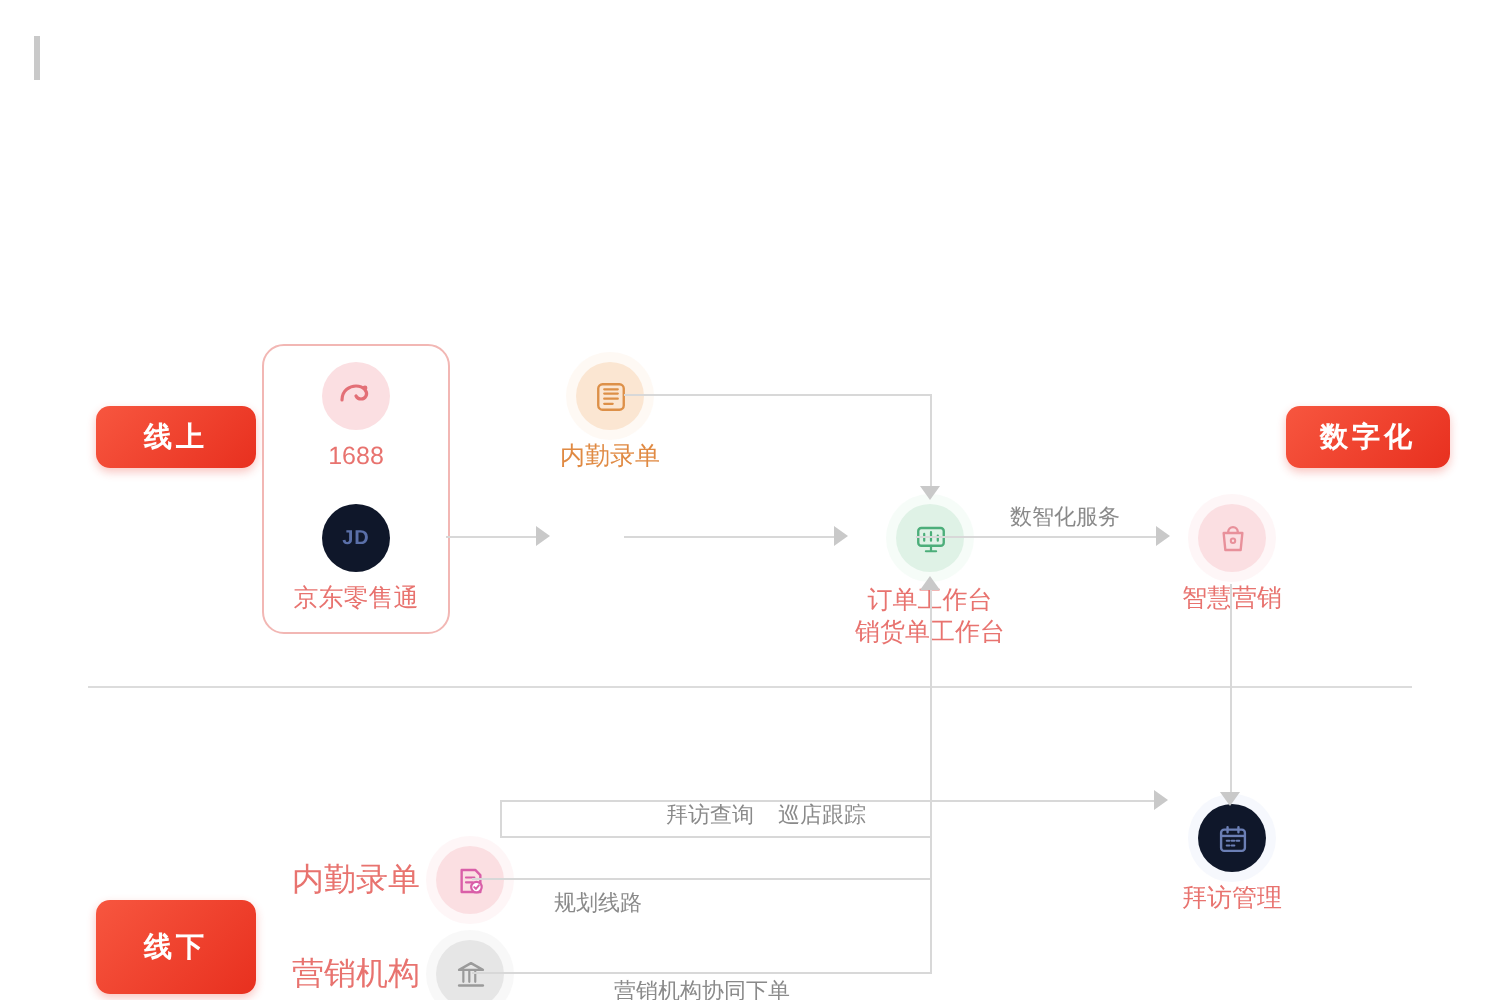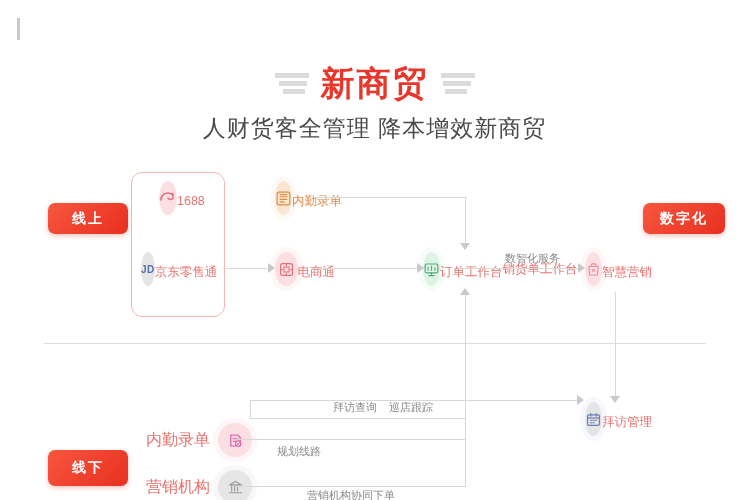--- a/index.html
+++ b/index.html
@@ -39,48 +39,48 @@
   
   .badge{
     position:absolute;
     border-radius:7px;
     color:#fff;font-size:14px;font-weight:bold;letter-spacing:2px;
     display:flex;align-items:center;justify-content:center;
     background:linear-gradient(135deg,#f7563f 0%,#e8301f 100%);
     box-shadow:0 2px 5px rgba(232,48,31,.28);
   }
   #badge-online{left:48px;top:203px;width:80px;height:31px;}
-  #badge-offline{left:48px;top:450px;width:80px;height:36px;}
+  #badge-offline{left:48px;top:450px;width:80px;height:47px;}
   #badge-digital{left:643px;top:203px;width:82px;height:31px;}
 
   
   .group-box{
     position:absolute;left:131px;top:172px;width:92px;height:143px;
     border:1px solid #f2b7b4;border-radius:11px;background:#fff;
   }
 
   
-  .node{position:absolute;display:flex;flex-direction:row;align-items:center;}
+  .node{position:absolute;display:flex;flex-direction:column;align-items:center;}
   .glow{
     width:34px;height:34px;border-radius:50%;
     display:flex;align-items:center;justify-content:center;
     position:relative;
   }
   .glow::after{
     content:"";position:absolute;left:-5px;top:-5px;right:-5px;bottom:-5px;
     border-radius:50%;opacity:.5;z-index:-1;
   }
   .node .nlabel{
     margin-top:6px;font-size:12.5px;line-height:15px;white-space:nowrap;text-align:center;
   }
   .nlabel.two{line-height:16px;}
 
   .g-pink{background:#fbdfe2;}
   .g-pink::after{background:#fdeef0;}
-  .g-blue{background:#e5e5e5;}
+  .g-blue{background:#0f172a;}
   .g-blue::after{background:#eef2fb;}
   .g-orange{background:#fbe6d2;}
   .g-orange::after{background:#fdf3e9;}
   .g-green{background:#dff2e6;}
   .g-green::after{background:#eefaf2;}
   .g-gray{background:#e6e6e6;}
   .g-gray::after{background:#f2f2f2;}
 
   .lbl-pink{color:#e8736f;}
   .lbl-orange{color:#e08a43;}
@@ -107,36 +107,20 @@
 
   svg.arrow{position:absolute;overflow:visible;}
 </style>
 </head>
 <body>
 
 <div id="stage">
 
   <div class="corner-tick"></div>
 
-  <div class="header">
-    <div class="title-row">
-      <div class="chev left">
-        <span></span>
-          <span></span>
-          <span></span>
-      </div>
-      <div class="title">新商贸</div>
-      <div class="chev right">
-        <span></span>
-          <span></span>
-          <span></span>
-      </div>
-    </div>
-    <div class="subtitle">人财货客全管理 降本增效新商贸</div>
-  </div>
 
   <div class="badge" id="badge-online">线上</div>
   <div class="badge" id="badge-offline">线下</div>
   <div class="badge" id="badge-digital">数字化</div>
 
   <div class="group-box"></div>
 
   <div class="node" style="left:159px;top:181px;width:38px;">
     <div class="glow g-pink">
       <div class="icon-1688">
@@ -160,30 +144,20 @@
     <div class="glow g-orange">
       <svg width="17" height="17" viewBox="0 0 20 20">
         <rect x="2.5" y="2.5" width="15" height="15" rx="2.5" fill="none" stroke="#dd9048" stroke-width="1.4"></rect>
         <path d="M6 8 h8 M6 11 h8 M6 14 h5" stroke="#dd9048" stroke-width="1.3" stroke-linecap="round"></path>
         <path d="M6 5.5 h8" stroke="#dd9048" stroke-width="1.3" stroke-linecap="round"></path>
       </svg>
     </div>
     <div class="nlabel lbl-orange">内勤录单</div>
   </div>
 
-  <div class="node" style="left:275px;top:252px;width:60px;">
-    <div class="glow g-pink">
-      <svg width="17" height="17" viewBox="0 0 20 20">
-        <rect x="3" y="3" width="14" height="14" rx="2.5" fill="none" stroke="#e36f76" stroke-width="1.4"></rect>
-        <path d="M7 7 h6 v6 h-6 z" fill="none" stroke="#e36f76" stroke-width="1.2"></path>
-        <path d="M10 3 v3 M10 14 v3 M3 10 h3 M14 10 h3" stroke="#e36f76" stroke-width="1.2"></path>
-      </svg>
-    </div>
-    <div class="nlabel lbl-pink">电商通</div>
-  </div>
 
   <div class="node" style="left:423px;top:252px;width:84px;">
     <div class="glow g-green">
       <svg width="17" height="17" viewBox="0 0 20 20">
         <rect x="2.5" y="3.5" width="15" height="10.5" rx="1.8" fill="none" stroke="#4cae7a" stroke-width="1.4"></rect>
         <path d="M6 7 v4 M10 6 v5 M14 8 v3" stroke="#4cae7a" stroke-width="1.3" stroke-linecap="round"></path>
         <path d="M10 14 v3 M7 17.2 h6" stroke="#4cae7a" stroke-width="1.3" stroke-linecap="round"></path>
       </svg>
     </div>
     <div class="nlabel lbl-green two">订单工作台</div>

